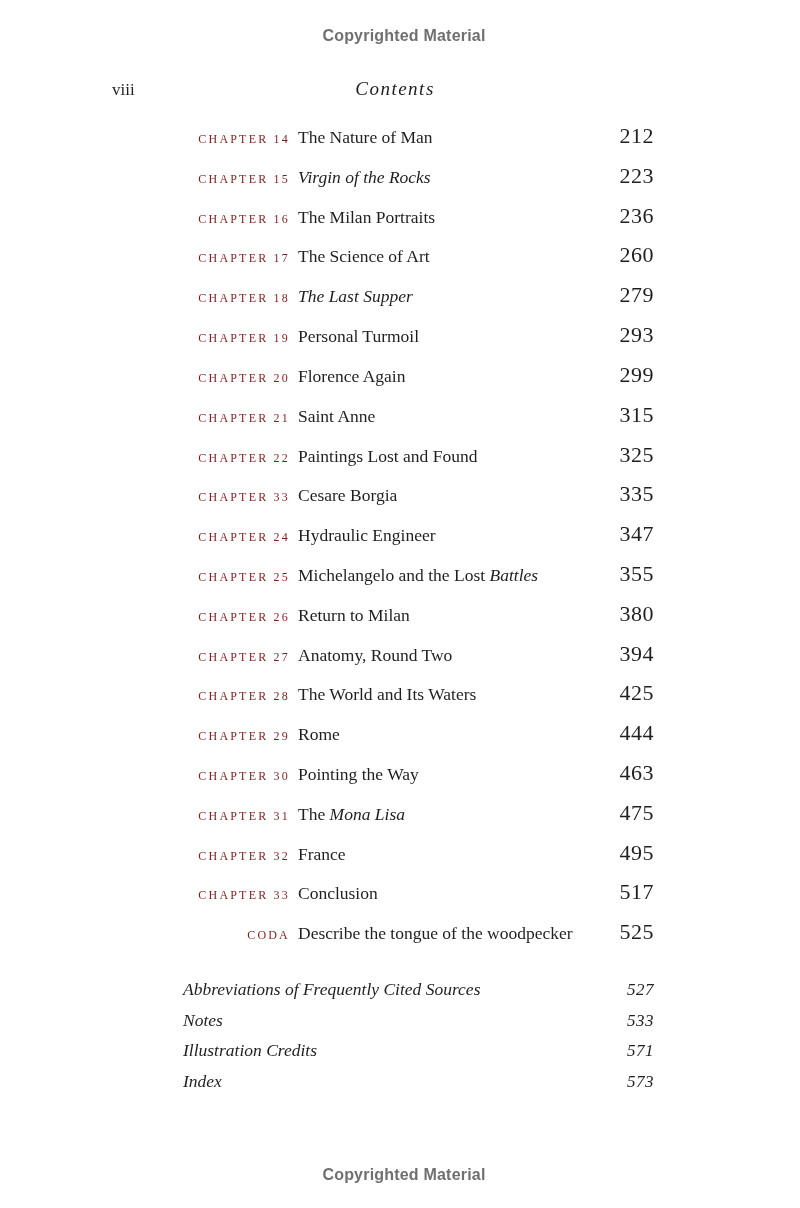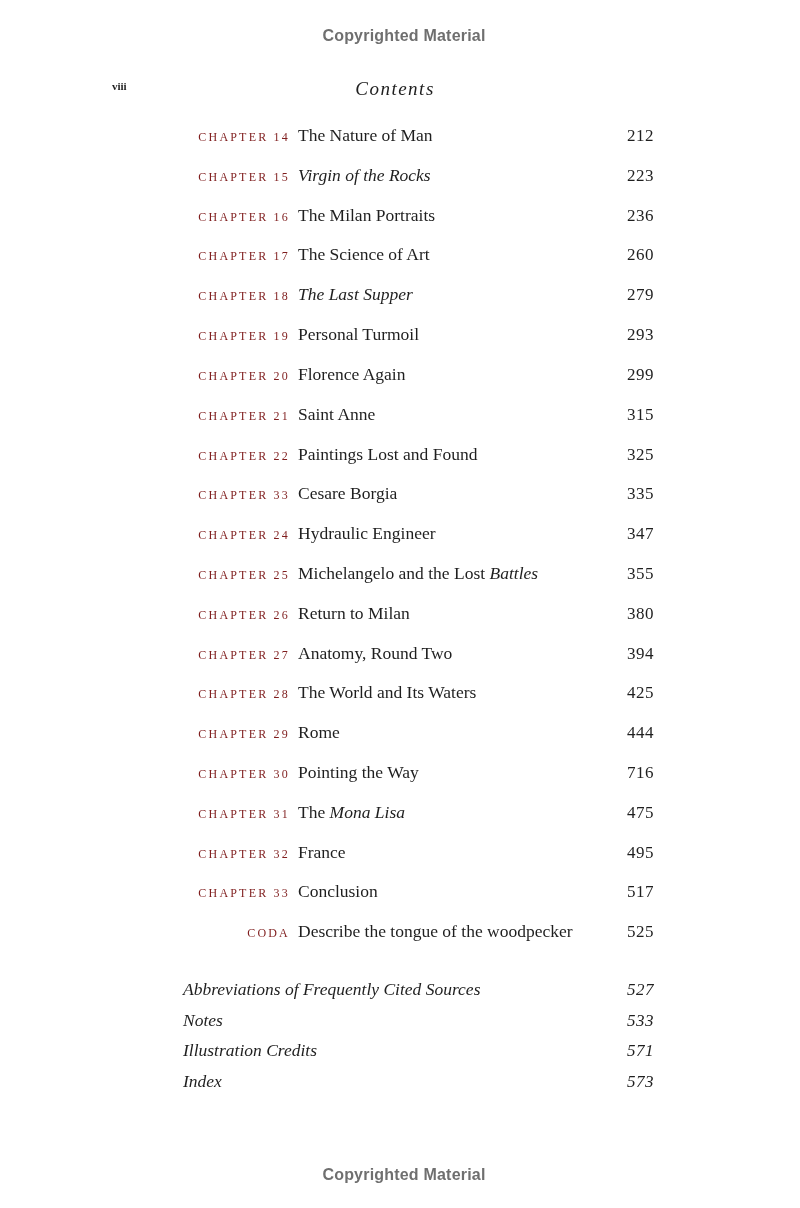--- a/index.html
+++ b/index.html
@@ -23,22 +23,21 @@
     color: #6f6f6f;
     letter-spacing: 0.2px;
   }
   .copyright.top { top: 27px; }
   .copyright.bottom { top: 1166px; }
 
   .folio {
     position: absolute;
     left: 112px;
     top: 80px;
-    font-size: 11px;
-    font-weight: bold;
+    font-size: 17px;
   }
   .heading {
     position: absolute;
     left: 0;
     width: 790px;
     top: 78px;
     text-align: center;
     font-style: italic;
     font-size: 19px;
     letter-spacing: 1.5px;
@@ -68,21 +67,21 @@
   .ch-title {
     flex: 1;
     margin-left: 8px;
     font-size: 17.5px;
     white-space: pre-wrap;
     overflow: hidden;
   }
   .ch-title .ital { font-style: italic; }
   .ch-page {
     flex: none;
-    font-size: 17px;
+    font-size: 22px;
     letter-spacing: 0.5px;
     text-align: right;
   }
 
   .backmatter {
     position: absolute;
     left: 183px;
     top: 974px;
     width: 471px;
     font-style: italic;
@@ -210,21 +209,21 @@
 
   <div class="toc-row">
     <span class="ch-label">CHAPTER 29</span>
     <span class="ch-title"><span class="roman">Rome</span><span class="ital"></span></span>
     <span class="ch-page">444</span>
   </div>
 
   <div class="toc-row">
     <span class="ch-label">CHAPTER 30</span>
     <span class="ch-title"><span class="roman">Pointing the Way</span><span class="ital"></span></span>
-    <span class="ch-page">716</span>
+    <span class="ch-page">463</span>
   </div>
 
   <div class="toc-row">
     <span class="ch-label">CHAPTER 31</span>
     <span class="ch-title"><span class="roman">The </span><span class="ital">Mona Lisa</span></span>
     <span class="ch-page">475</span>
   </div>
 
   <div class="toc-row">
     <span class="ch-label">CHAPTER 32</span>

